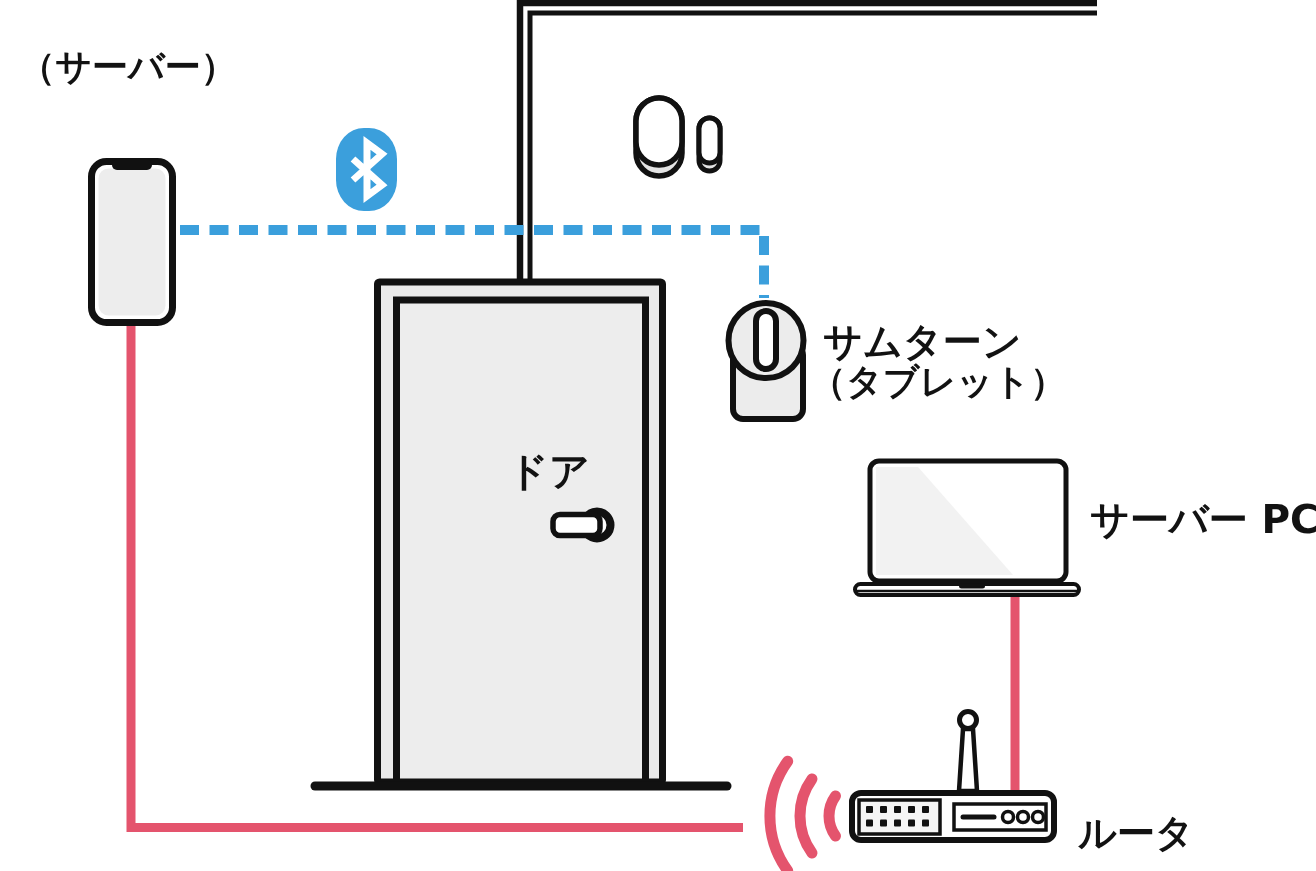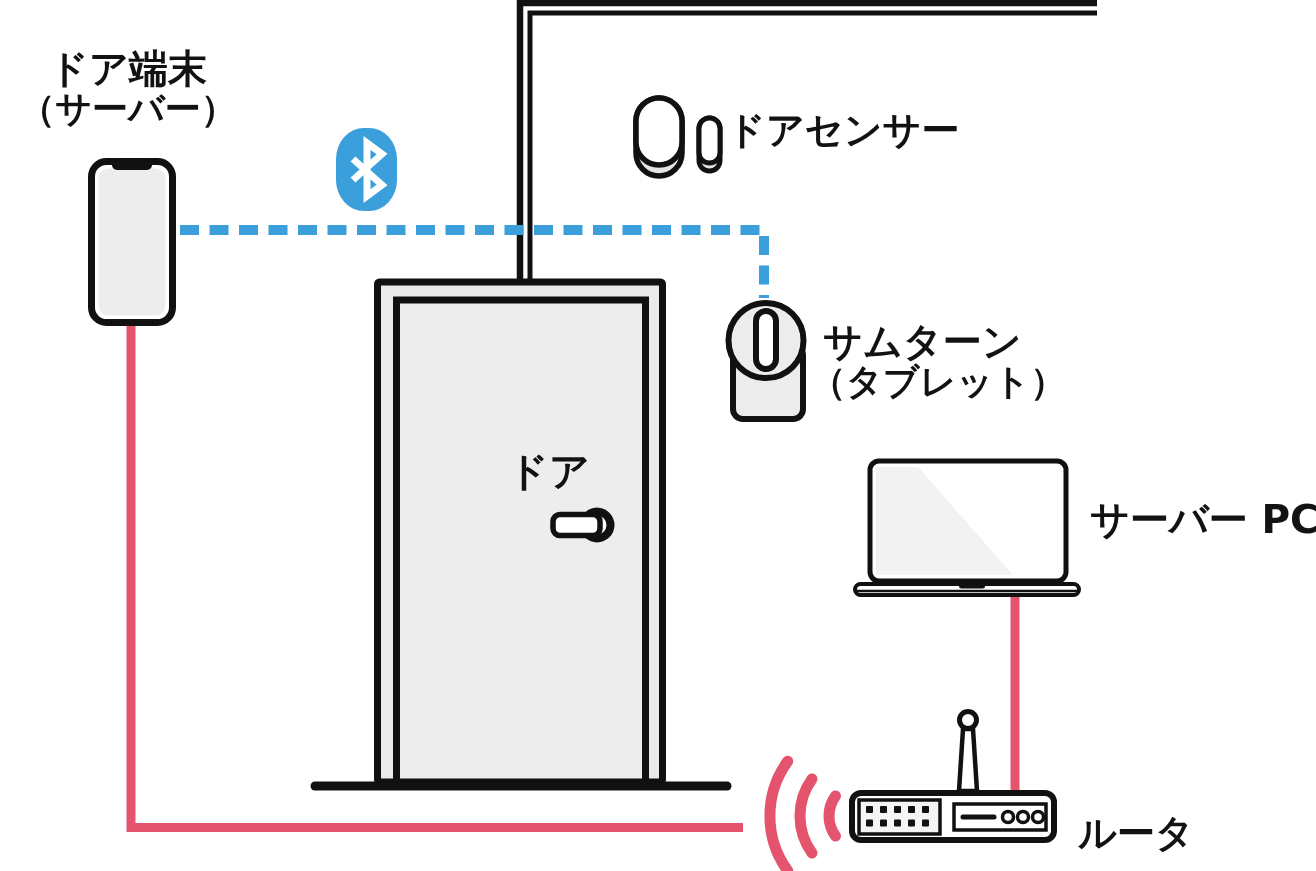--- a/index.html
+++ b/index.html
@@ -113,25 +113,23 @@
       <path d="M963 817 L994 817" stroke="#111111" stroke-width="5" stroke-linecap="round"></path>
       <g fill="#ffffff" stroke="#111111" stroke-width="3.5">
         <circle cx="1008" cy="817" r="5.5"></circle>
           <circle cx="1023" cy="817" r="5.5"></circle>
           <circle cx="1038" cy="817" r="5.5"></circle>
       </g>
     </g>
   </svg>
 
   <div class="lbl" style="left:0;top:48;width:256px;text-align:center;top:48px;">
-    <span style="font-size:39px;">ドア端末</span>
     <span class="l2" style="font-size:36px;">（サーバー）</span>
   </div>
 
-  <div class="lbl" style="left:727px;top:110px;font-size:38px;">ドアセンサー</div>
 
   <div class="lbl" style="left:810px;top:321px;">
     <span style="font-size:39px;padding-left:13px;">サムターン</span>
     <span class="l2" style="font-size:36px;">（タブレット）</span>
   </div>
 
   <div class="lbl" style="left:508px;top:450px;font-size:40px;">ドア</div>
 
   <div class="lbl" style="left:1090px;top:499px;font-size:39px;">サーバー PC</div>
 

